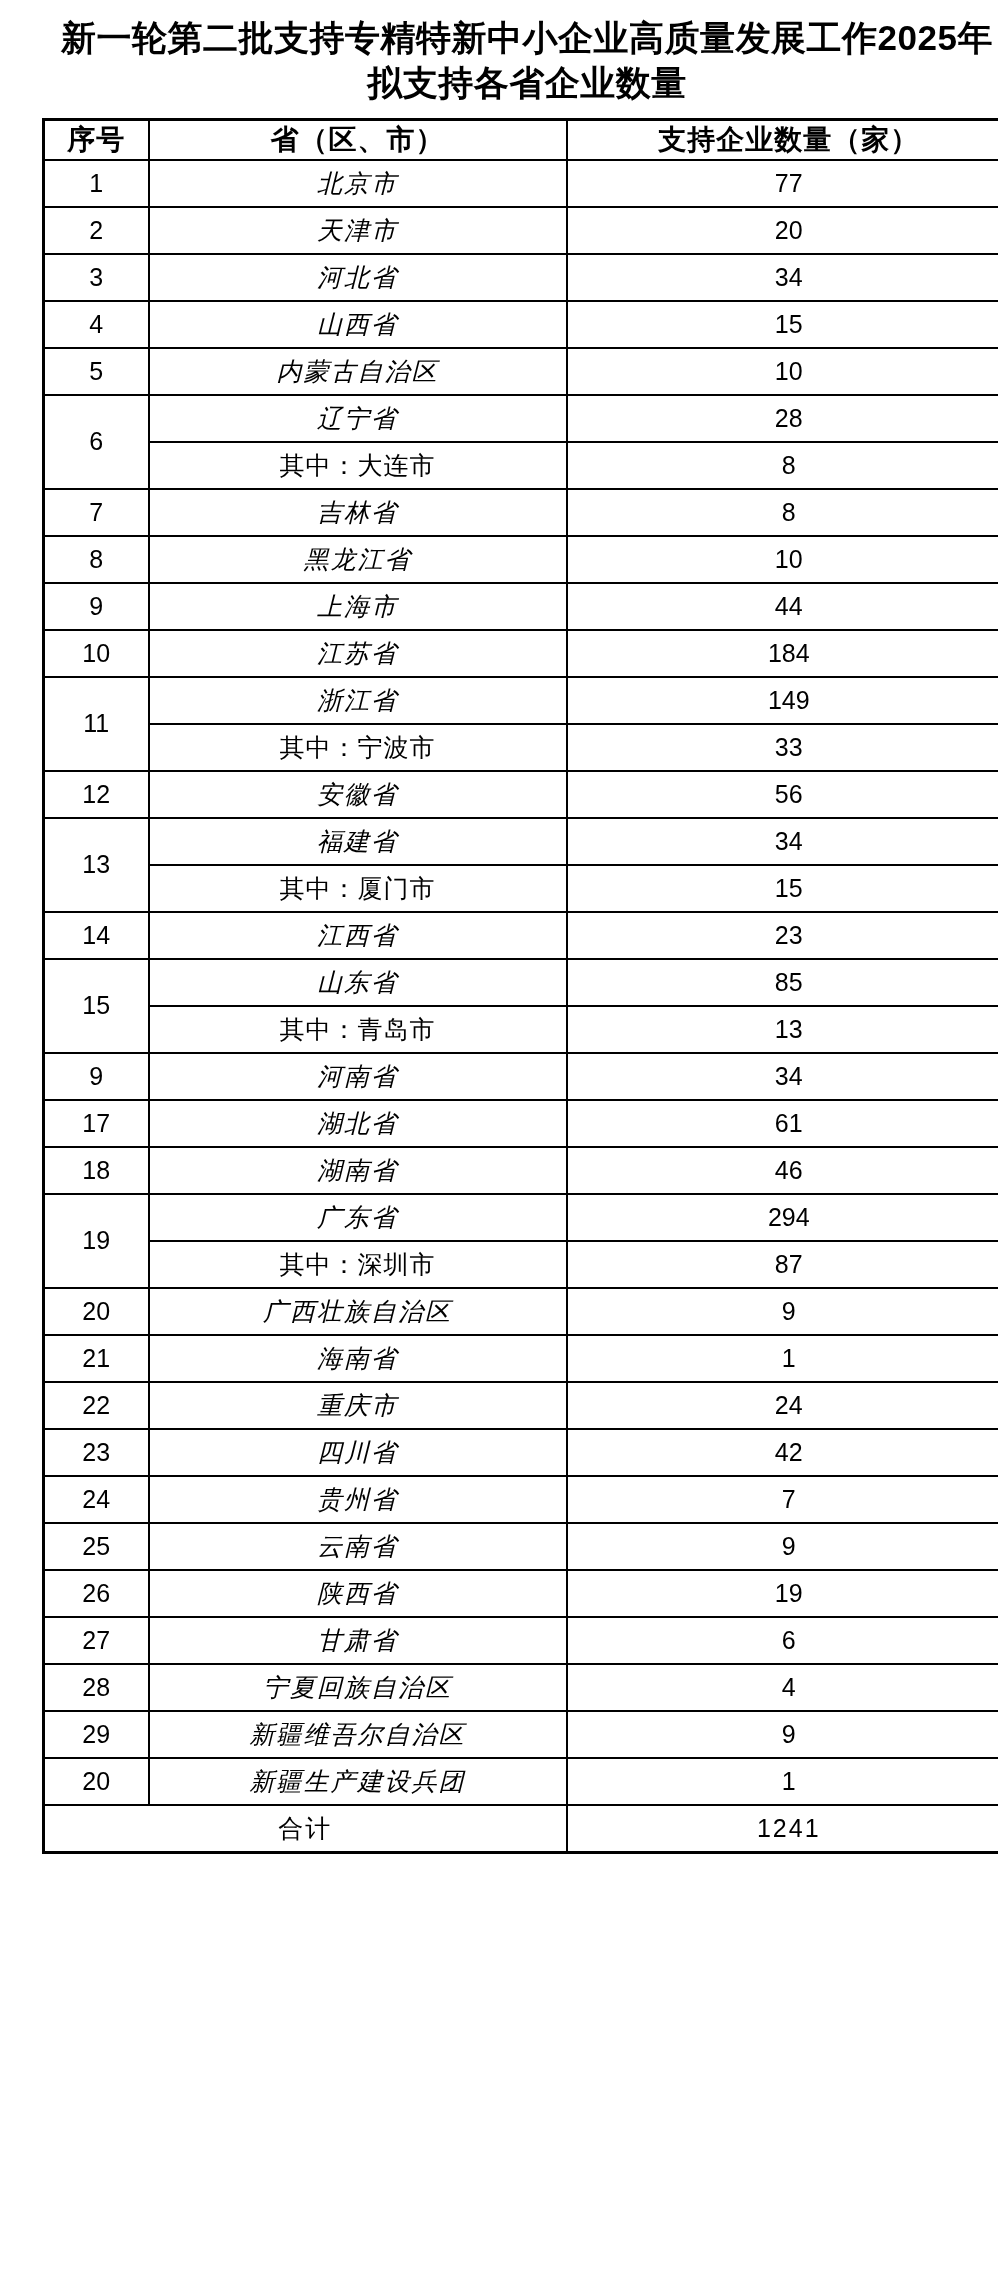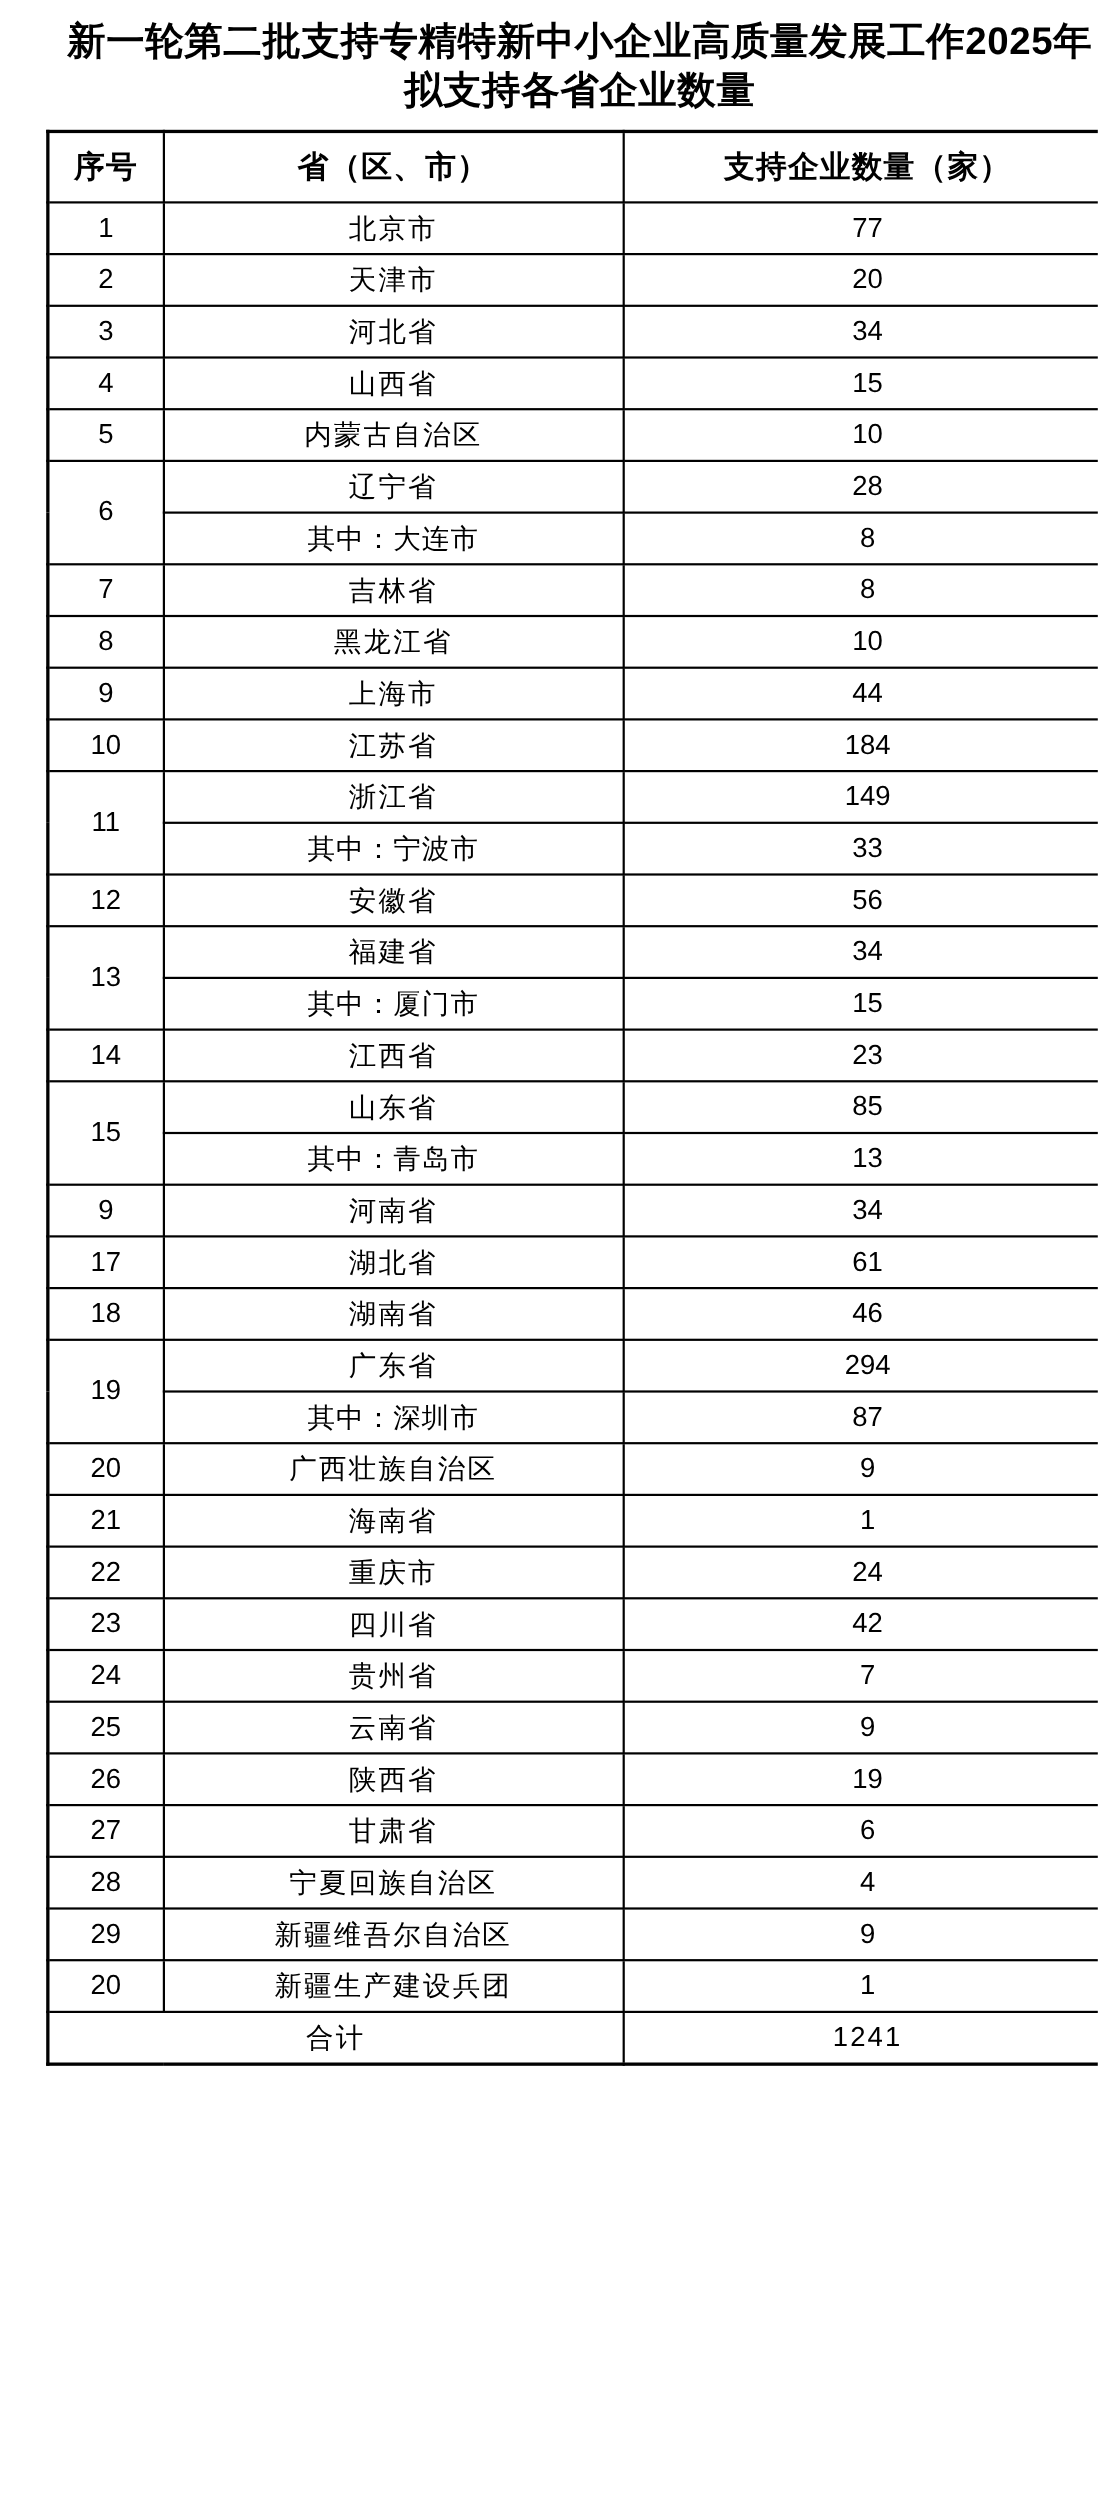--- a/index.html
+++ b/index.html
@@ -42,31 +42,32 @@
     border: 2px solid #000;
     text-align: center;
     vertical-align: middle;
     font-size: 25px;
     padding: 6px 2px;
     font-family: "Liberation Sans", "DejaVu Sans", sans-serif;
   }
   table.data-table thead th {
     font-weight: bold;
     font-size: 28px;
-    padding: 12px 2px;
+    padding: 0 2px;
     letter-spacing: 1px;
   }
   td.num {
     font-size: 26px;
   }
   td.idx {
     font-size: 26px;
   }
   td.prov {
     letter-spacing: 2px;
+    font-style: italic;
   }
   td.sub {
     letter-spacing: 1px;
   }
   tr.total-row td {
     letter-spacing: 2px;
   }
 </style>
 </head>
 <body>

